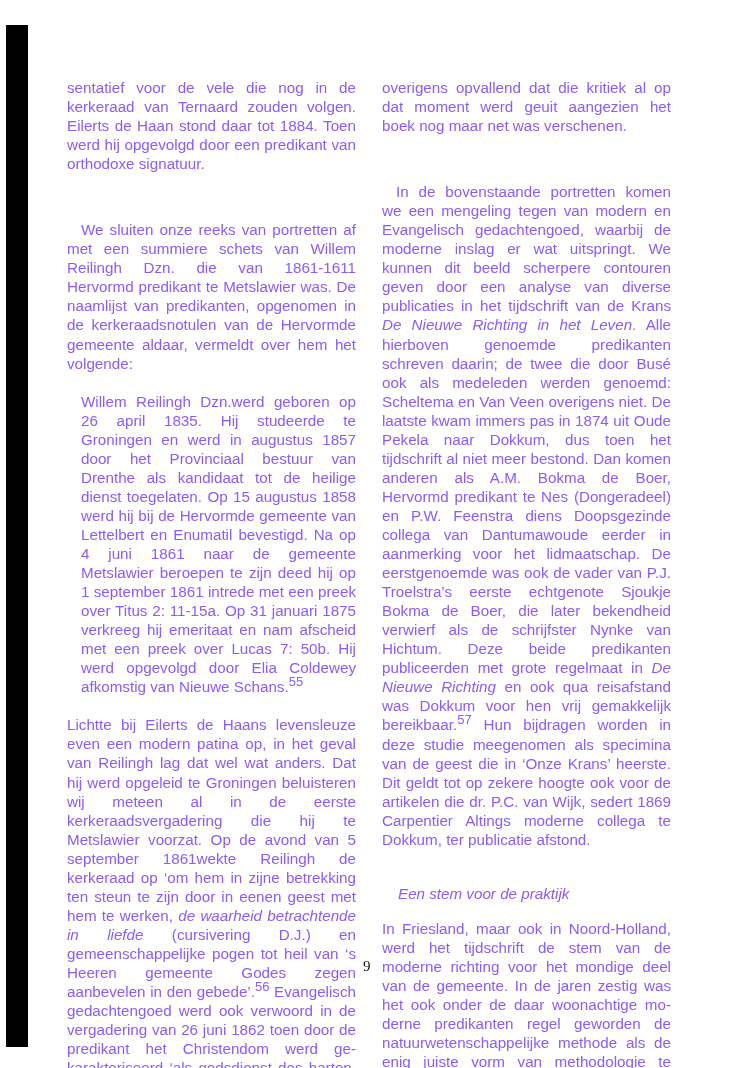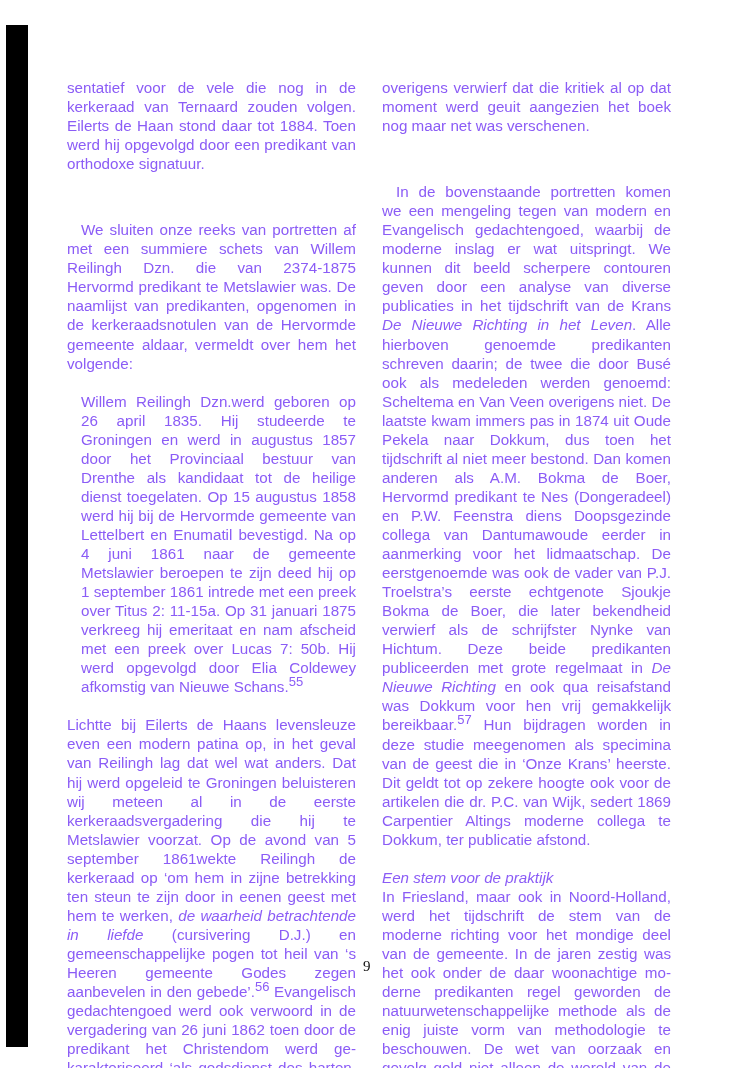--- a/index.html
+++ b/index.html
@@ -14,44 +14,44 @@
     font-size: 15.2px; line-height: 19.05px; color: #8b5cf6;
     text-align: justify; hyphens: manual;
   }
   .col-left { left: 67px; }
   .col-right { left: 382px; }
   .col p { margin: 0; }
   .col p.indent { text-indent: 14px; margin-top: 47px; }
   .col blockquote { margin: 19px 0 19px 14px; padding: 0; text-align: justify; }
   .col .gap { height: 19px; }
   .col h3 {
-    margin: 0; font-weight: normal; font-style: italic; font-size: 15.2px;
+    margin: 16px; font-weight: normal; font-style: italic; font-size: 15.2px;
     line-height: 19.05px; text-align: left;
   }
   .col i { font-style: italic; }
   sup { font-size: 13px; line-height: 0; vertical-align: 6px; }
   .page-number {
     position: absolute; left: 363px; top: 958px;
     font-family: "Liberation Serif", "DejaVu Serif", serif;
     font-size: 15px; color: #111111;
   }
 </style>
 </head>
 <body>
 
 <div class="scan-edge"></div>
 
 <div class="col col-left">
   <p>sentatief voor de vele die nog in de kerkeraad van Ternaard zouden volgen. Eilerts de Haan stond daar tot 1884. Toen werd hij opgevolgd door een predi­kant van orthodoxe signatuur.</p>
-  <p class="indent">We sluiten onze reeks van portretten af met een summiere schets van Willem Reilingh Dzn. die van 2374-1875 Hervormd predikant te Metslawier was. De naamlijst van predikanten, opgenomen in de kerkeraadsnotulen van de Hervormde gemeente aldaar, vermeldt over hem het volgende:</p>
+  <p class="indent">We sluiten onze reeks van portretten af met een summiere schets van Willem Reilingh Dzn. die van 1861-1611 Hervormd predikant te Metslawier was. De naamlijst van predikanten, opgenomen in de kerkeraadsnotulen van de Hervormde gemeente aldaar, vermeldt over hem het volgende:</p>
   <blockquote><span>Willem Reilingh Dzn.werd geboren op 26 april 1835. Hij studeerde te Groningen en werd in augustus 1857 door het Provinciaal bestuur van Drenthe als kandidaat tot de heilige dienst toe­gelaten. Op 15 augustus 1858 werd hij bij de Hervormde gemeente van Lettelbert en Enu­matil bevestigd. Na op 4 juni 1861 naar de ge­meente Metslawier beroepen te zijn deed hij op 1 september 1861 intrede met een preek over Titus 2: 11-15a. Op 31 januari 1875 ver­kreeg hij emeritaat en nam afscheid met een preek over Lucas 7: 50b. Hij werd opgevolgd door Elia Coldewey afkomstig van Nieuwe Schans.</span><sup>55</sup></blockquote>
   <p><span>Lichtte bij Eilerts de Haans levensleuze even een modern patina op, in het geval van Reilingh lag dat wel wat anders. Dat hij werd opgeleid te Gro­ningen beluisteren wij meteen al in de eerste kerkeraadsvergadering die hij te Metslawier voor­zat. Op de avond van 5 september 1861wekte Reilingh de kerkeraad op ‘om hem in zijne betrek­king ten steun te zijn door in eenen geest met hem te werken, </span><i>de waarheid betrachtende in liefde</i><span> (cur­sivering D.J.) en gemeenschappelijke pogen tot heil van ‘s Heeren gemeente Godes zegen aanbevelen in den gebede’.</span><sup>56</sup><span> Evangelisch gedachtengoed werd ook verwoord in de vergadering van 26 juni 1862 toen door de predikant het Christendom werd ge­karakteriseerd ‘als godsdienst des harten, als geest en en leven’. Een anti-modern geluid horen we tij­dens de besprekingen van 29 october 1863 waar Reilingh een sjibboleth van het modernisme, Re­nans </span><i>Vie de Jésus</i><span> nogal heftig bekritiseerde. Het is</span></p>
 </div>
 
 <div class="col col-right">
-  <p>overigens verwierf dat die kritiek al op dat mo­ment werd geuit aangezien het boek nog maar net was verschenen.</p>
+  <p>overigens opvallend dat die kritiek al op dat mo­ment werd geuit aangezien het boek nog maar net was verschenen.</p>
   <p class="indent"><span>In de bovenstaande portretten komen we een mengeling tegen van modern en Evangelisch ge­dachtengoed, waarbij de moderne inslag er wat uitspringt. We kunnen dit beeld scherpere contou­ren geven door een analyse van diverse publicaties in het tijdschrift van de Krans </span><i>De Nieuwe Richting in het Leven</i><span>. Alle hierboven genoemde predikan­ten schreven daarin; de twee die door Busé ook als medeleden werden genoemd: Scheltema en Van Veen overigens niet. De laatste kwam immers pas in 1874 uit Oude Pekela naar Dokkum, dus toen het tijdschrift al niet meer bestond. Dan komen anderen als A.M. Bokma de Boer, Hervormd pre­dikant te Nes (Dongeradeel) en P.W. Feenstra diens Doopsgezinde collega van Dantumawoude eerder in aanmerking voor het lidmaatschap. De eerstge­noemde was ook de vader van P.J. Troelstra’s eer­ste echtgenote Sjoukje Bokma de Boer, die later bekendheid verwierf als de schrijfster Nynke van Hichtum. Deze beide predikanten publiceerden met grote regelmaat in </span><i>De Nieuwe Richting</i><span> en ook qua reisafstand was Dokkum voor hen vrij gemakke­lijk bereikbaar.</span><sup>57</sup><span> Hun bijdragen worden in deze studie meegenomen als specimina van de geest die in ‘Onze Krans’ heerste. Dit geldt tot op zekere hoogte ook voor de artikelen die dr. P.C. van Wijk, sedert 1869 Carpentier Altings moderne collega te Dokkum, ter publicatie afstond.</span></p>
   <div class="gap"></div>
   <h3>Een stem voor de praktijk</h3>
   <p>In Friesland, maar ook in Noord-Holland, werd het tijdschrift de stem van de moderne richting voor het mondige deel van de gemeente. In de jaren zes­tig was het ook onder de daar woonachtige mo­derne predikanten regel geworden de natuurweten­schappelijke methode als de enig juiste vorm van methodologie te beschouwen. De wet van oorzaak en gevolg gold niet alleen de wereld van de zicht­bare werkelijkheid, maar ook die der geesteswe­tenschappen, waaronder de theologie. Het sprin­gende punt was natuurlijk het wonder: dat was, volgens destijdse moderne theologen, als door-</p>
 </div>
 
 <div class="page-number">9</div>
 
 </body></html>

